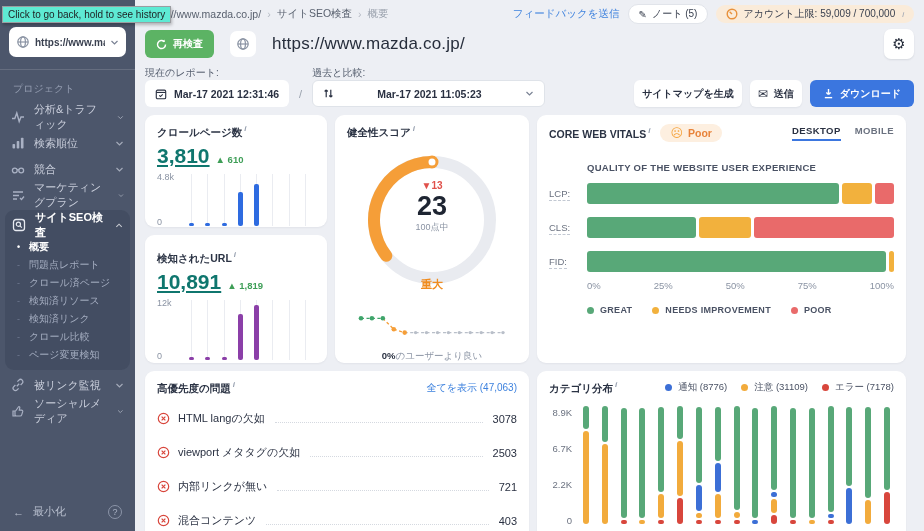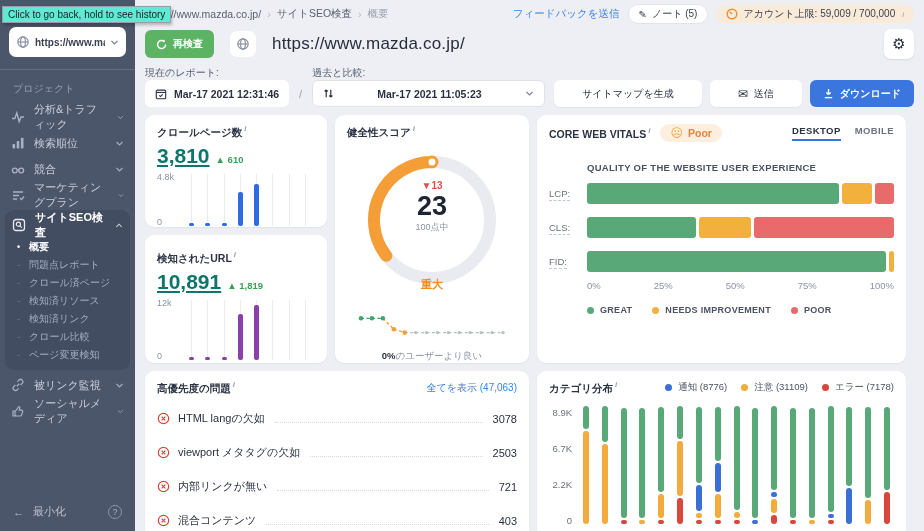--- a/index.html
+++ b/index.html
@@ -62,21 +62,21 @@
     box-shadow:0 1px 2px rgba(20,30,50,.10); display:flex; align-items:center; justify-content:center;
     font-size:15px; color:#262D3B; cursor:pointer; }
   
   .report-bar { margin-top:6px; display:flex; align-items:flex-end; gap:8px; }
   .sel-group .lbl { font-size:10px; color:#555E6E; }
   .selector { background:#fff; border-radius:6px; height:27px; display:flex; align-items:center;
     gap:7px; padding:0 10px; font-size:10.5px; font-weight:bold; color:#2A3142; cursor:pointer; }
   .selector.bordered { border:1px solid #DFE3E9;gap:43px; }
   .slash { color:#9AA1AD; padding:0 2px 7px 2px; }
   .report-right { margin-left:auto; display:flex; gap:8px; }
-  .btn-white { background:#fff; color:#2A3142; font-size:10px; font-weight:normal; padding:0 28px;
+  .btn-white { background:#fff; color:#2A3142; font-size:10px; font-weight:bold; padding:0 8px;
     height:27px; box-shadow:0 1px 2px rgba(20,30,50,.06); }
   .btn-primary { background:#3B76DF; color:#fff; font-size:10px; font-weight:bold; padding:0 13px; height:27px; }
   
   .grid { margin-top:8px; display:grid; grid-template-columns:182px 194px 369px;
     grid-template-rows:112px 128px 170px; gap:8px; }
   .card { background:#fff; border-radius:9px; padding:9px 12px; box-shadow:0 1px 2px rgba(16,24,40,.05); position:relative; }
   .card-title { font-size:10.5px; font-weight:bold; color:#2B3344; }
   .card-health { grid-column:2; grid-row:1 / 3; }
   .card-cwv { grid-column:3; grid-row:1 / 3; }
   .card-issues { grid-column:1 / 3; grid-row:3; }

